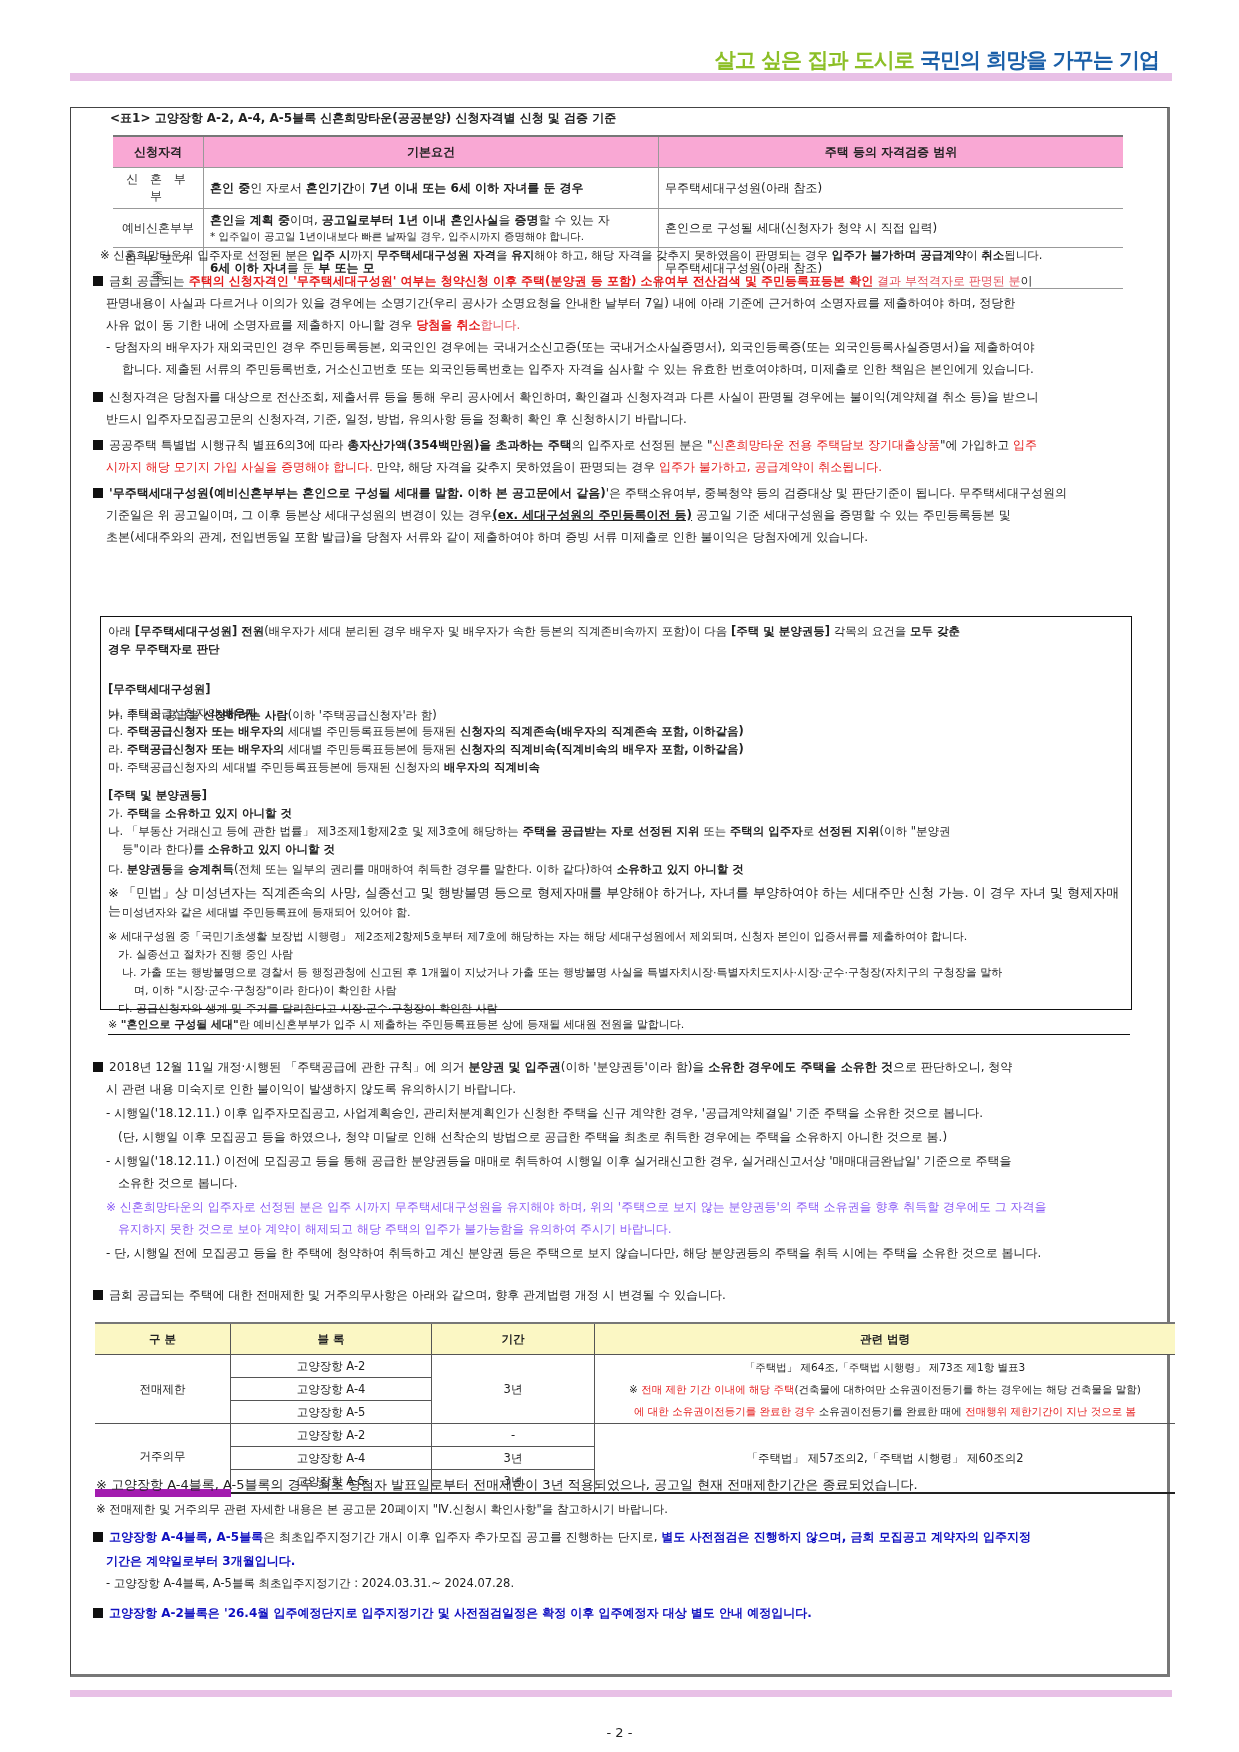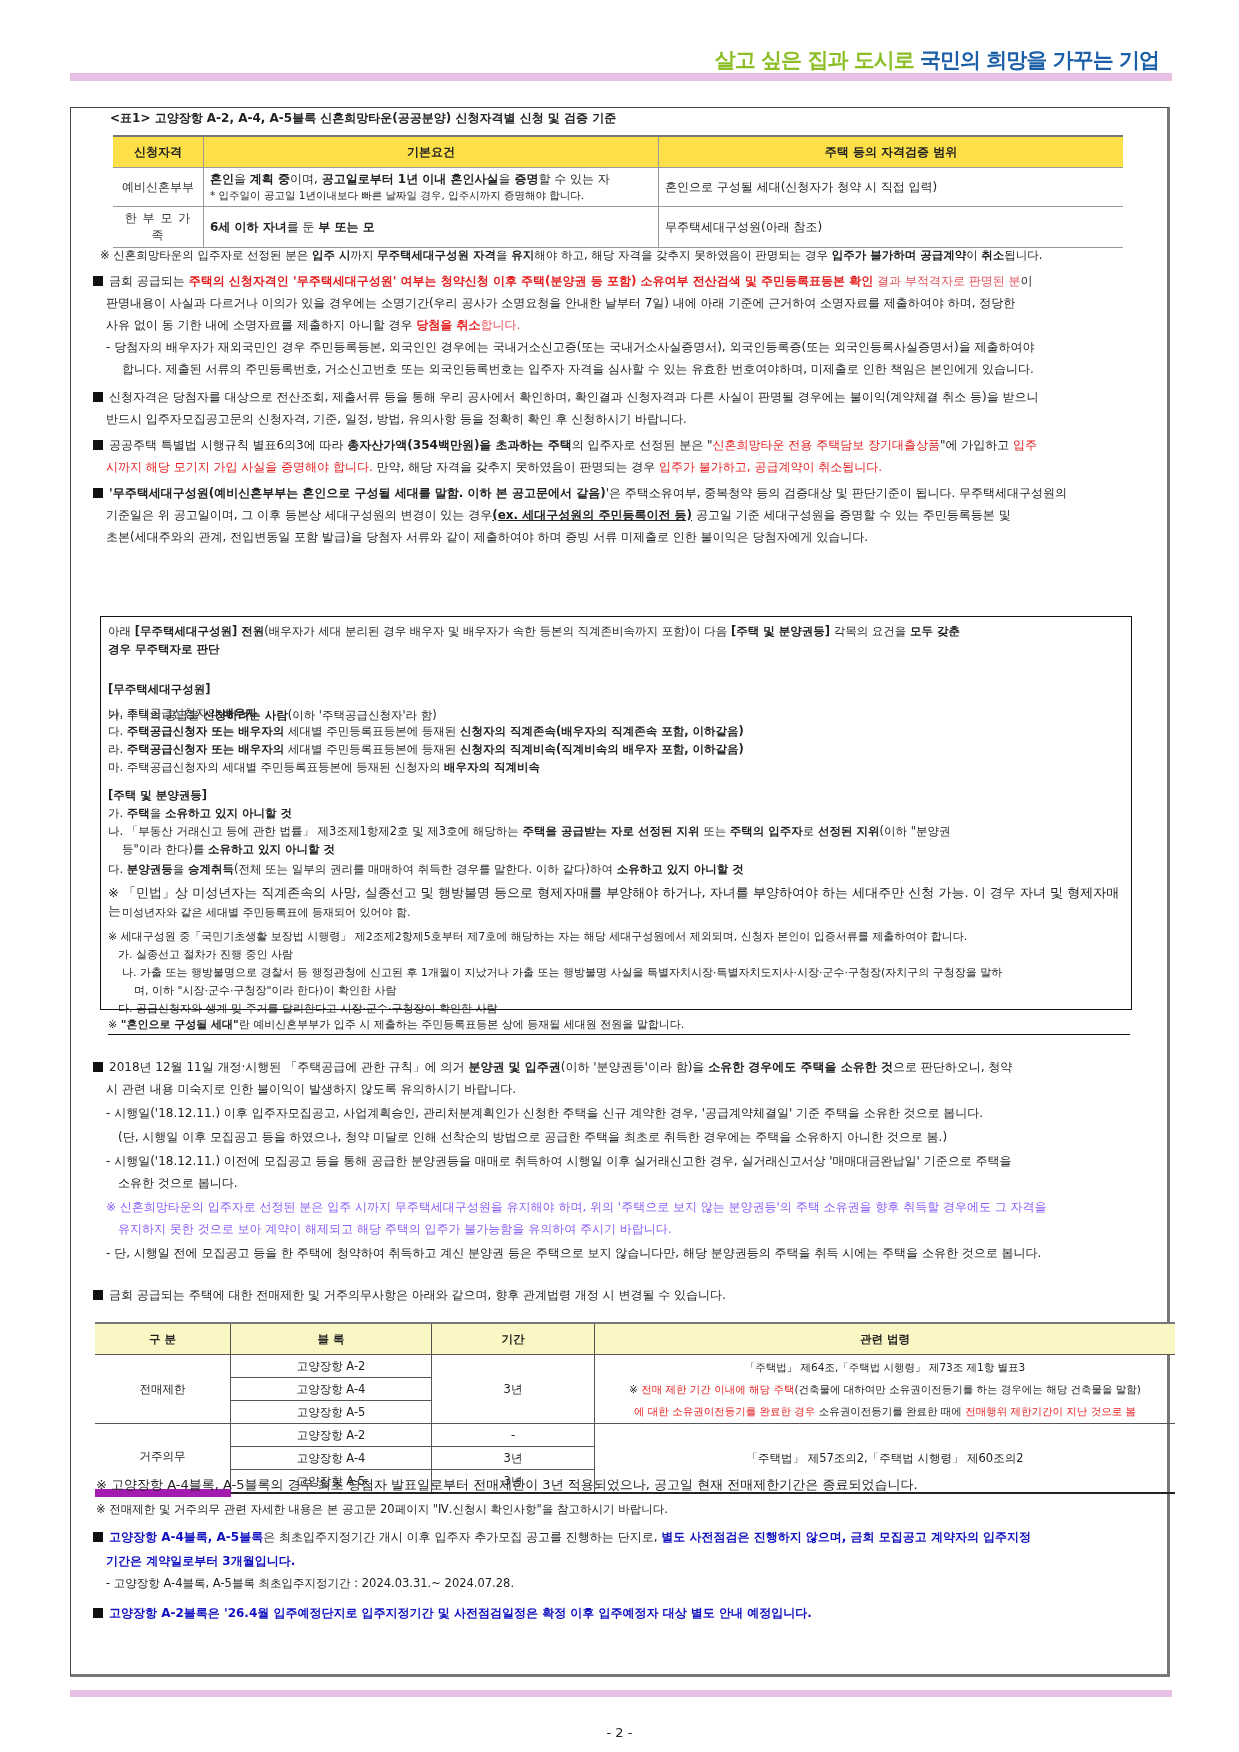--- a/index.html
+++ b/index.html
@@ -5,21 +5,21 @@
   html, body { margin:0; padding:0; background:#fff; }
   body { width:1239px; height:1752px; position:relative; font-family:"DejaVu Sans", sans-serif; color:#222; font-size:12px; overflow:hidden; }
   .slogan { position:absolute; right:80px; top:46px; font-size:21px; font-weight:bold; letter-spacing:-1px; }
   .slogan .g { color:#8cbf26; }
   .slogan .b { color:#1a5fa8; }
   .band { position:absolute; left:70px; width:1102px; height:8px; background:#e8c0e6; }
   .frame { position:absolute; left:70px; top:107px; width:1100px; height:1570px; border:1px solid #444; border-right:3px solid #777; border-bottom:3px solid #777; box-sizing:border-box; }
   .t1title { position:absolute; left:110px; top:110px; font-weight:bold; font-size:12px; }
   table { border-collapse:collapse; }
   .tbl1 { position:absolute; left:113px; top:135px; width:1010px; font-size:12px; }
-  .tbl1 th { background:#fde047; font-weight:bold; height:28px; border-top:2px solid #777; border-bottom:1px solid #999; }
+  .tbl1 th { background:#f9a8d4; font-weight:bold; height:28px; border-top:2px solid #777; border-bottom:1px solid #999; }
   .tbl1 td { border-bottom:1px solid #999; padding:3px 6px; height:26px; }
   .tbl1 td + td, .tbl1 th + th { border-left:1px solid #999; }
   .tbl1 td.c { text-align:center; color:#333; letter-spacing:4px; }
   .small { font-size:10.5px; }
   .line { position:absolute; left:93px; width:1080px; font-size:12px; line-height:22px; }
   .ind { position:absolute; left:106px; width:1065px; font-size:12px; line-height:22px; }
   .b { font-weight:bold; }
   .red { color:#e51d1d; }
   .redb { color:#e51d1d; font-weight:bold; }
   .pink { color:#e4505a; }
@@ -50,20 +50,25 @@
 
 <div class="frame"></div>
 
 <div class="t1title">&lt;표1&gt; 고양장항 A-2, A-4, A-5블록 신혼희망타운(공공분양) 신청자격별 신청 및 검증 기준</div>
 <table class="tbl1">
   <tbody>
       <tr>
     <th style="width:88px">신청자격</th>
     <th style="width:452px">기본요건</th>
     <th>주택 등의 자격검증 범위</th>
+  </tr>
+  <tr>
+    <td class="c">신 혼 부 부</td>
+    <td><span class="b">혼인 중</span><span>인 자로서 </span><span class="b">혼인기간</span><span>이 </span><span class="b">7년 이내 또는 6세 이하 자녀를 둔 경우</span></td>
+    <td>무주택세대구성원(아래 참조)</td>
   </tr>
   <tr>
     <td class="c" style="letter-spacing:0">예비신혼부부</td>
     <td style="line-height:16px"><span class="b">혼인</span><span>을 </span><span class="b">계획 중</span><span>이며, </span><span class="b">공고일로부터 1년 이내 혼인사실</span><span>을 </span><span class="b">증명</span><span>할 수 있는 자</span><br><span class="small">* 입주일이 공고일 1년이내보다 빠른 날짜일 경우, 입주시까지 증명해야 합니다.</span></td>
     <td>혼인으로 구성될 세대(신청자가 청약 시 직접 입력)</td>
   </tr>
   <tr>
     <td class="c" style="letter-spacing:1px">한 부 모 가 족</td>
     <td><span class="b">6세 이하 자녀</span><span>를 둔 </span><span class="b">부 또는 모</span></td>
     <td>무주택세대구성원(아래 참조)</td>

